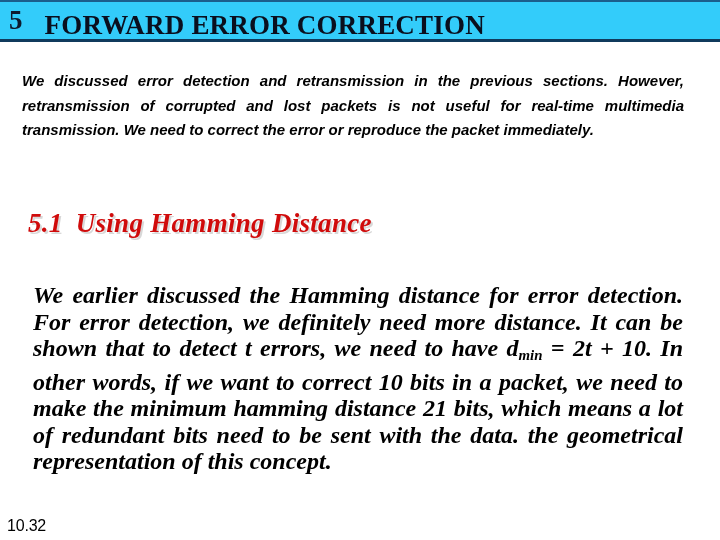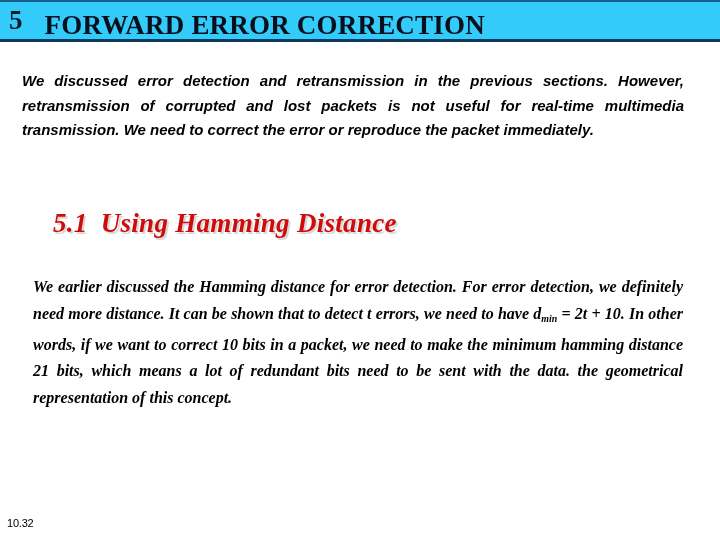--- a/index.html
+++ b/index.html
@@ -71,21 +71,21 @@
     font-size: 15px;
     line-height: 24.5px;
     color: #000000;
     text-align: justify;
     text-justify: inter-word;
   }
 
   
   .section-heading {
     position: absolute;
-    left: 53px;
+    left: 28px;
     top: 208px;
     font-family: "Liberation Serif", serif;
     font-style: italic;
     font-weight: bold;
     font-size: 27px;
     color: #d00b0b;
     white-space: nowrap;
     text-shadow: 2px 2px 0px #d8d8d8;
     letter-spacing: 0.3px;
   }
@@ -95,40 +95,40 @@
 
   
   .body-paragraph {
     position: absolute;
     left: 33px;
     top: 258px;
     width: 650px;
     font-family: "Liberation Serif", serif;
     font-style: italic;
     font-weight: bold;
-    font-size: 16px;
+    font-size: 24px;
     line-height: 26.5px;
     color: #000000;
     text-align: justify;
     text-justify: inter-word;
   }
   .body-paragraph sub {
     font-size: 0.62em;
     vertical-align: -0.28em;
     font-style: italic;
     font-weight: bold;
   }
 
   
   .footer-page {
     position: absolute;
     left: 7px;
     top: 517px;
     font-family: "Liberation Sans", sans-serif;
-    font-size: 11px;
+    font-size: 16px;
     font-weight: normal;
     color: #000000;
     letter-spacing: -0.2px;
   }
 </style>
 </head>
 <body>
 
 <div class="slide">
 

